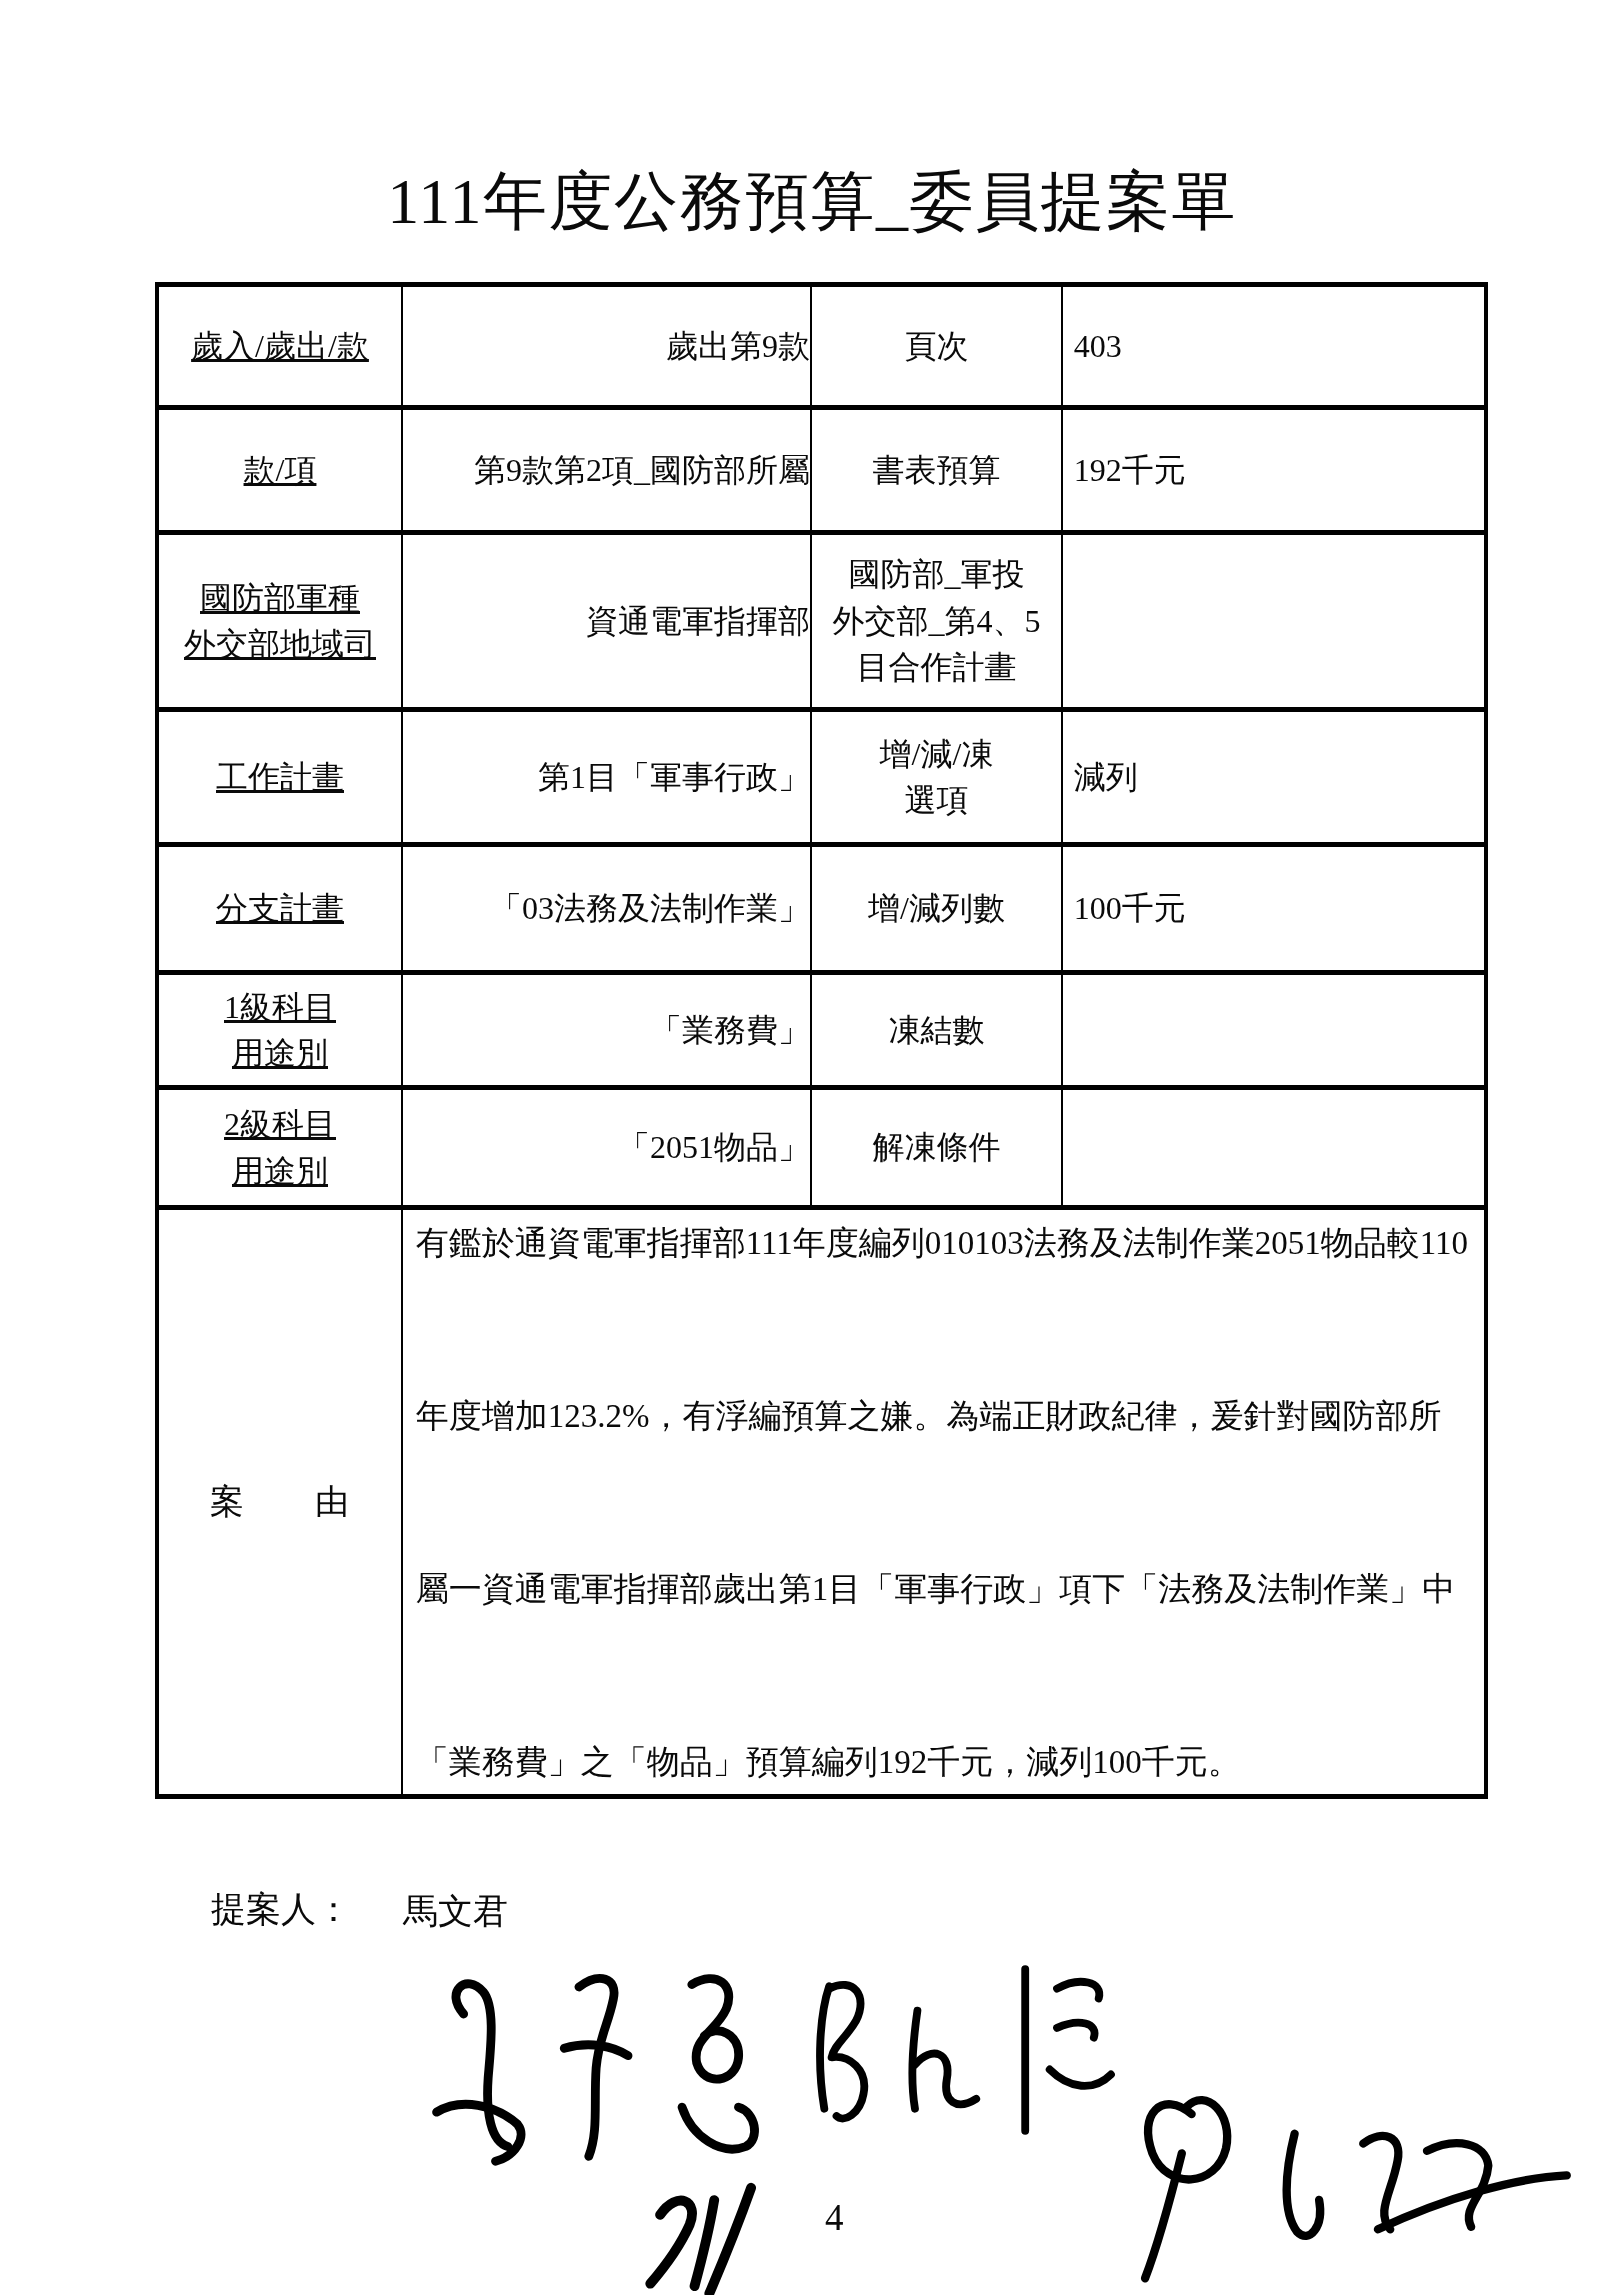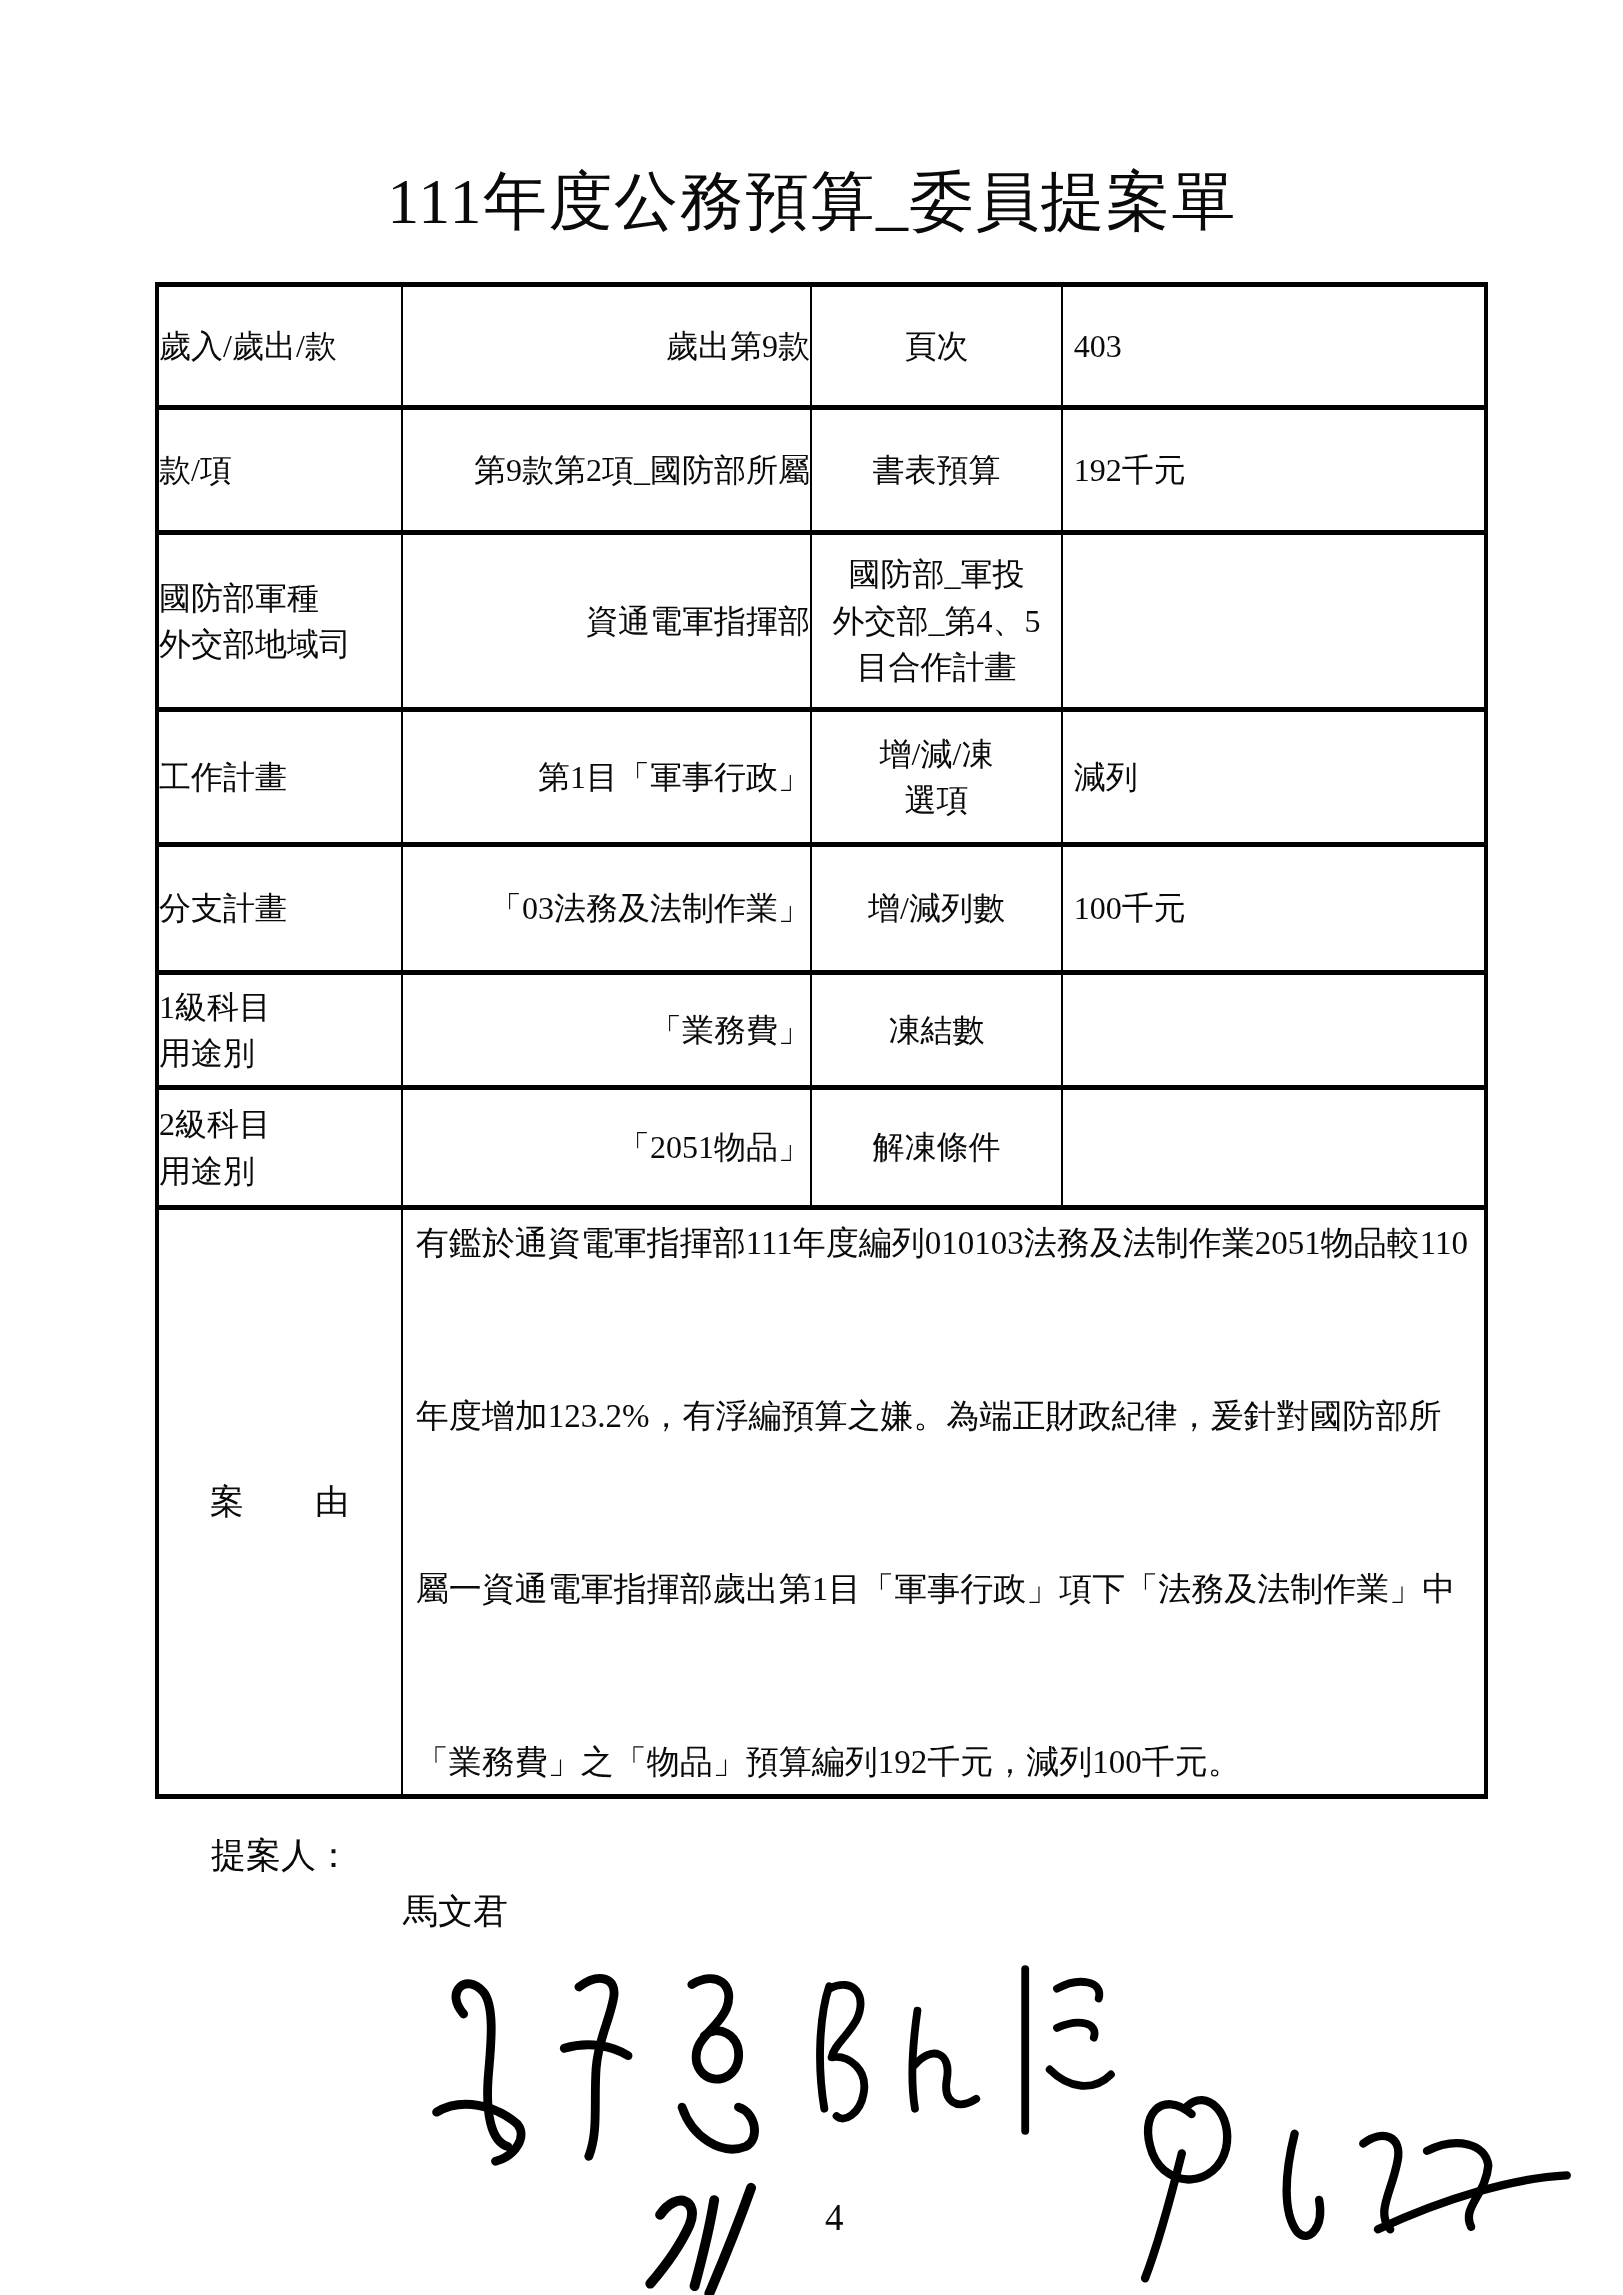--- a/index.html
+++ b/index.html
@@ -28,34 +28,34 @@
     border-left:2.9px solid #000;
     border-right:2.9px solid #000;
     border-top:5.9px solid #000;
     border-bottom:5.9px solid #000;
     font-size:32px;
     line-height:1.45;
     vertical-align:middle;
     padding:0;
     overflow:hidden;
   }
-  td.c-label { white-space:pre-line; }
+  td.c-label { text-align:center; white-space:pre-line;text-decoration:underline; }
   td.c-field { text-align:right; padding-left:11px; white-space:pre-line; }
   td.c-label2 { text-align:center; white-space:pre-line; }
   td.c-value { text-align:left; padding-left:10.8px; white-space:pre-line;margin-left:9px; }
   td.case-label { text-align:center; font-size:34px; letter-spacing:1px; }
   td.case-body { vertical-align:top; }
   .case-lines {
     display:flex; flex-direction:column; justify-content:space-between;
     height:569px;
     padding:8.8px 4.9px 4.9px 12.8px;
     border-radius:21px;
   }
   .case-line { font-size:33px; line-height:1.5; white-space:nowrap; }
-  .footer-label { position:absolute; left:211px; top:1832px; font-size:35px; }
+  .footer-label { position:absolute; left:211px; top:1886px; font-size:35px; }
   .footer-name  { position:absolute; left:403px; top:1888px; font-size:35px; }
   .page-number  { position:absolute; left:825px; top:2196px; font-size:37px; }
   .sig { position:absolute; }
   .sig path { fill:none; stroke:#000; stroke-linecap:round; stroke-linejoin:round; }
 </style>
 </head>
 <body>
 
 <div class="page">
 

